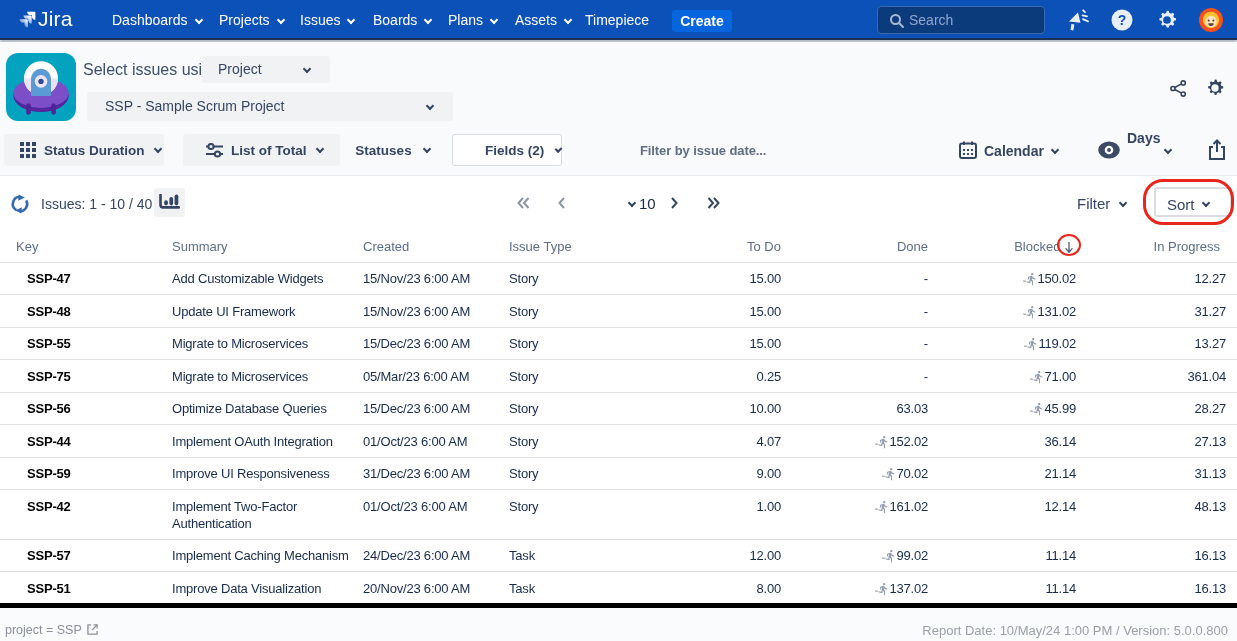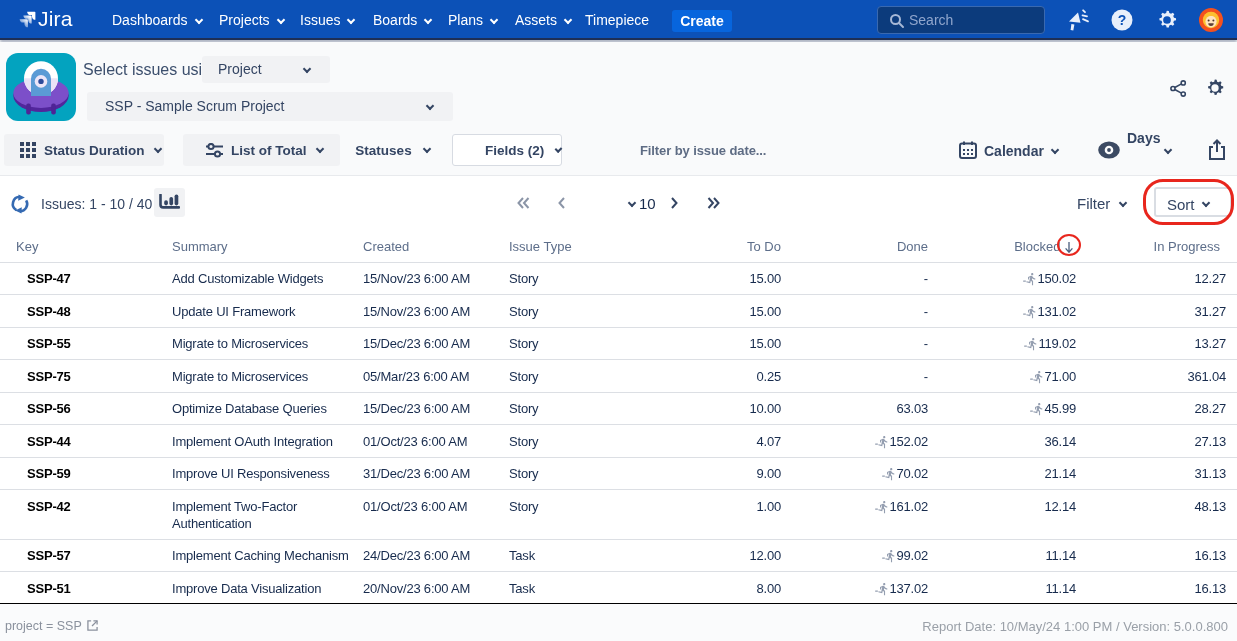--- a/index.html
+++ b/index.html
@@ -32,21 +32,21 @@
 #tbl .num { text-align:right; padding-right:10px; }
 #tbl th.num { padding-right:10px; }
 #tbl .last { padding-right:11px; }
 #tbl th.last { padding-right:17px; }
 #tbl td.key { padding-left:27px; color:#000000; font-weight:700; }
 #tbl th.key { padding-left:16px; }
 .runner { display:inline-block; height:13px; vertical-align:-2px; margin-right:0px; }
 .runner svg { display:block; }
 
 
-#footer { position:absolute; left:0; top:603px; width:1237px; height:38px; background:#fafbfc; border-top:1px solid #000000; color:#8a919d; font-size:12.5px; }
+#footer { position:absolute; left:0; top:603px; width:1237px; height:38px; background:#fafbfc; border-top:5px solid #000000; color:#8a919d; font-size:12.5px; }
 
 .red-oval { position:absolute; border:3px solid #e8261d; border-radius:21px; }
 </style>
 </head>
 <body>
 <div id="page">
 
 <div id="nav">
   <svg class="abs" style="left:17px;top:9px" width="21" height="21" viewBox="0 0 128 128">
     <defs>

